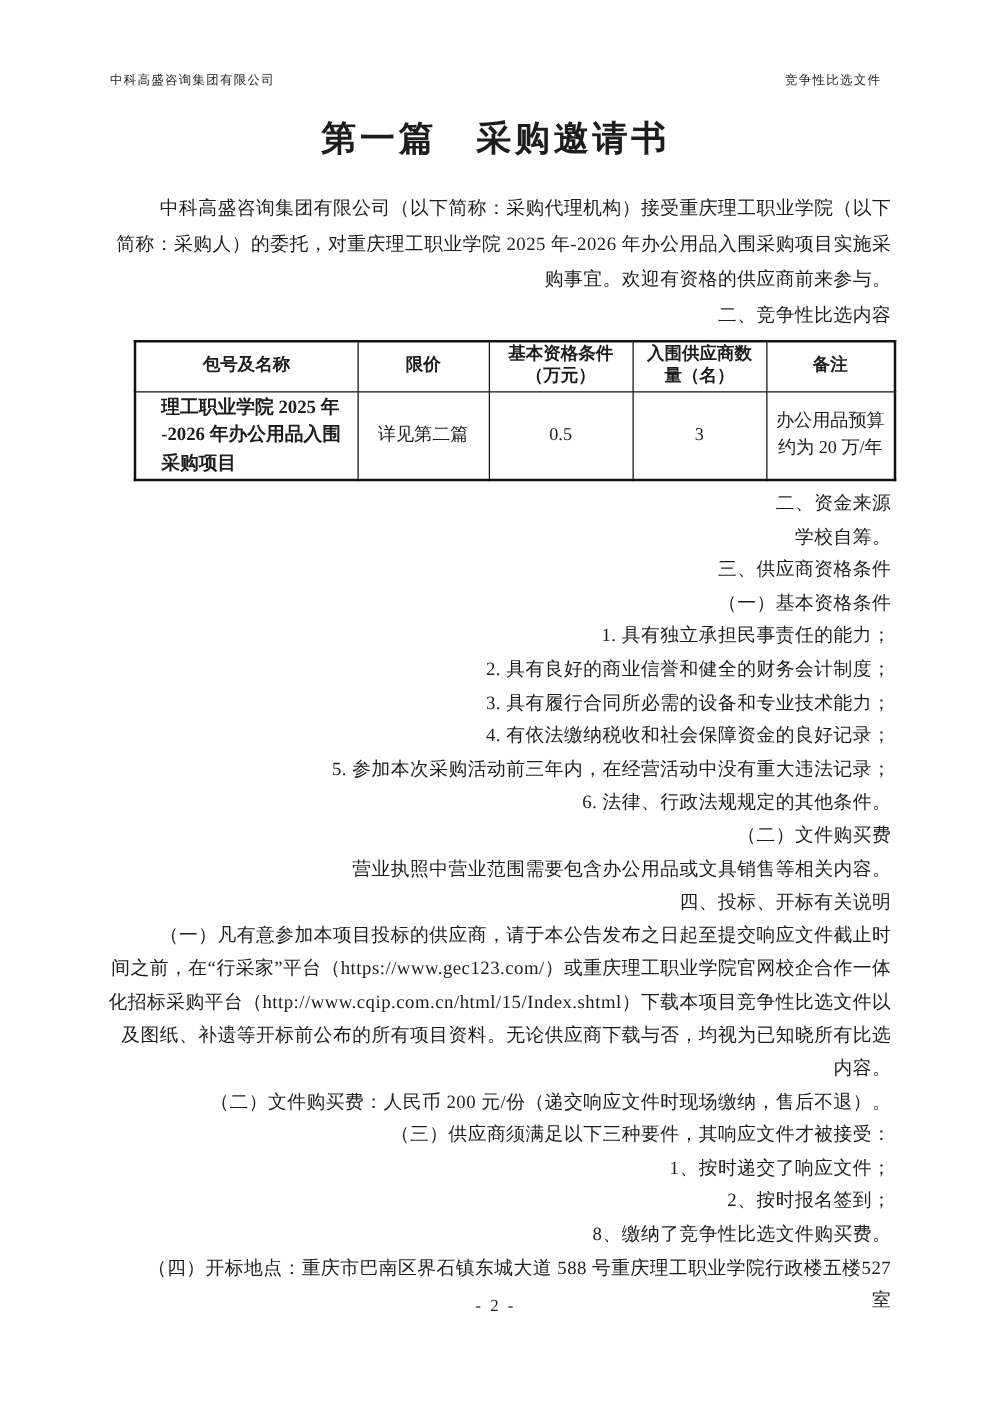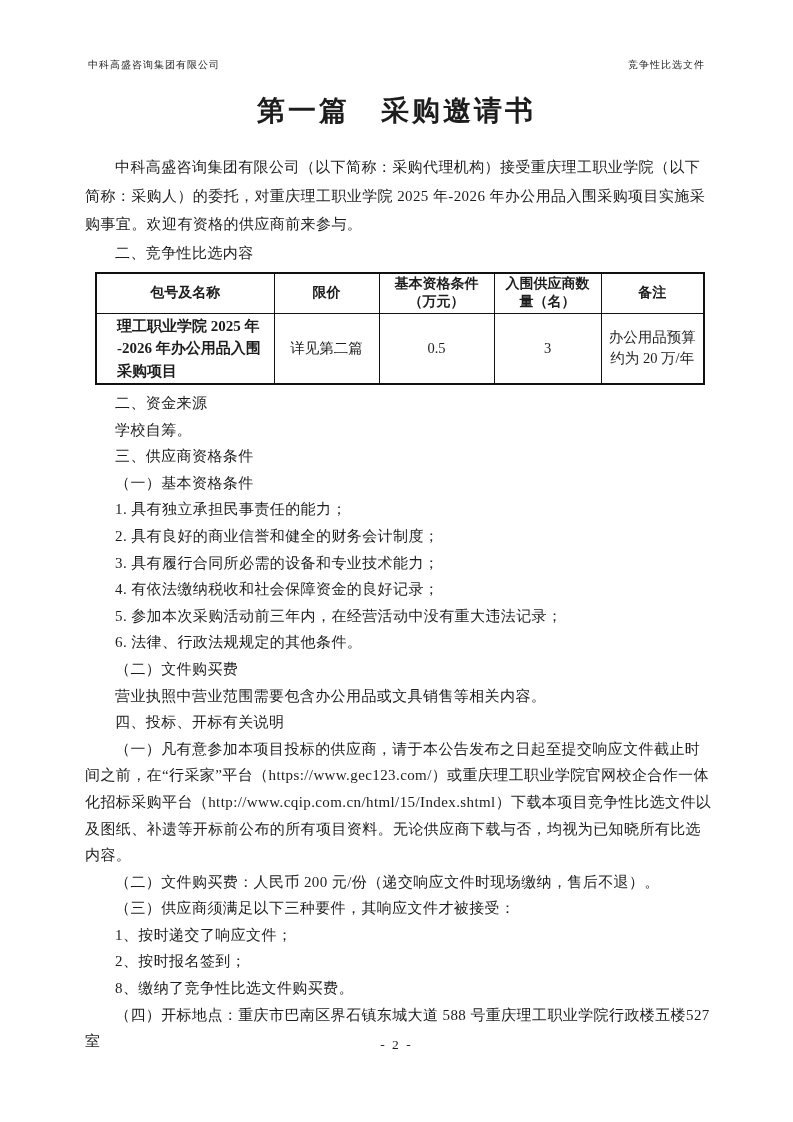--- a/index.html
+++ b/index.html
@@ -22,27 +22,28 @@
     font-size:28px;font-weight:700;letter-spacing:3px;
   }
   .content{
     position:absolute;top:153px;left:85px;width:628px;
   }
   .content p{
     margin:0;
     text-indent:2em;
     font-size:15px;
     letter-spacing:0.4px;
+    text-align:right;
   }
   .pre-table p{line-height:28.5px;}
   .post-table p{line-height:26.6px;}
   table.cmp{
     border-collapse:collapse;
     table-layout:fixed;
-    margin:5px 0 5px 10px;
+    margin:5px 0 5px 22px;
     width:608px;
     border:2px solid #111;
   }
   table.cmp th, table.cmp td{
     border:1px solid #111;
     padding:1px 5px;
     box-sizing:border-box;
     white-space:pre-line;
   }
   table.cmp th{

